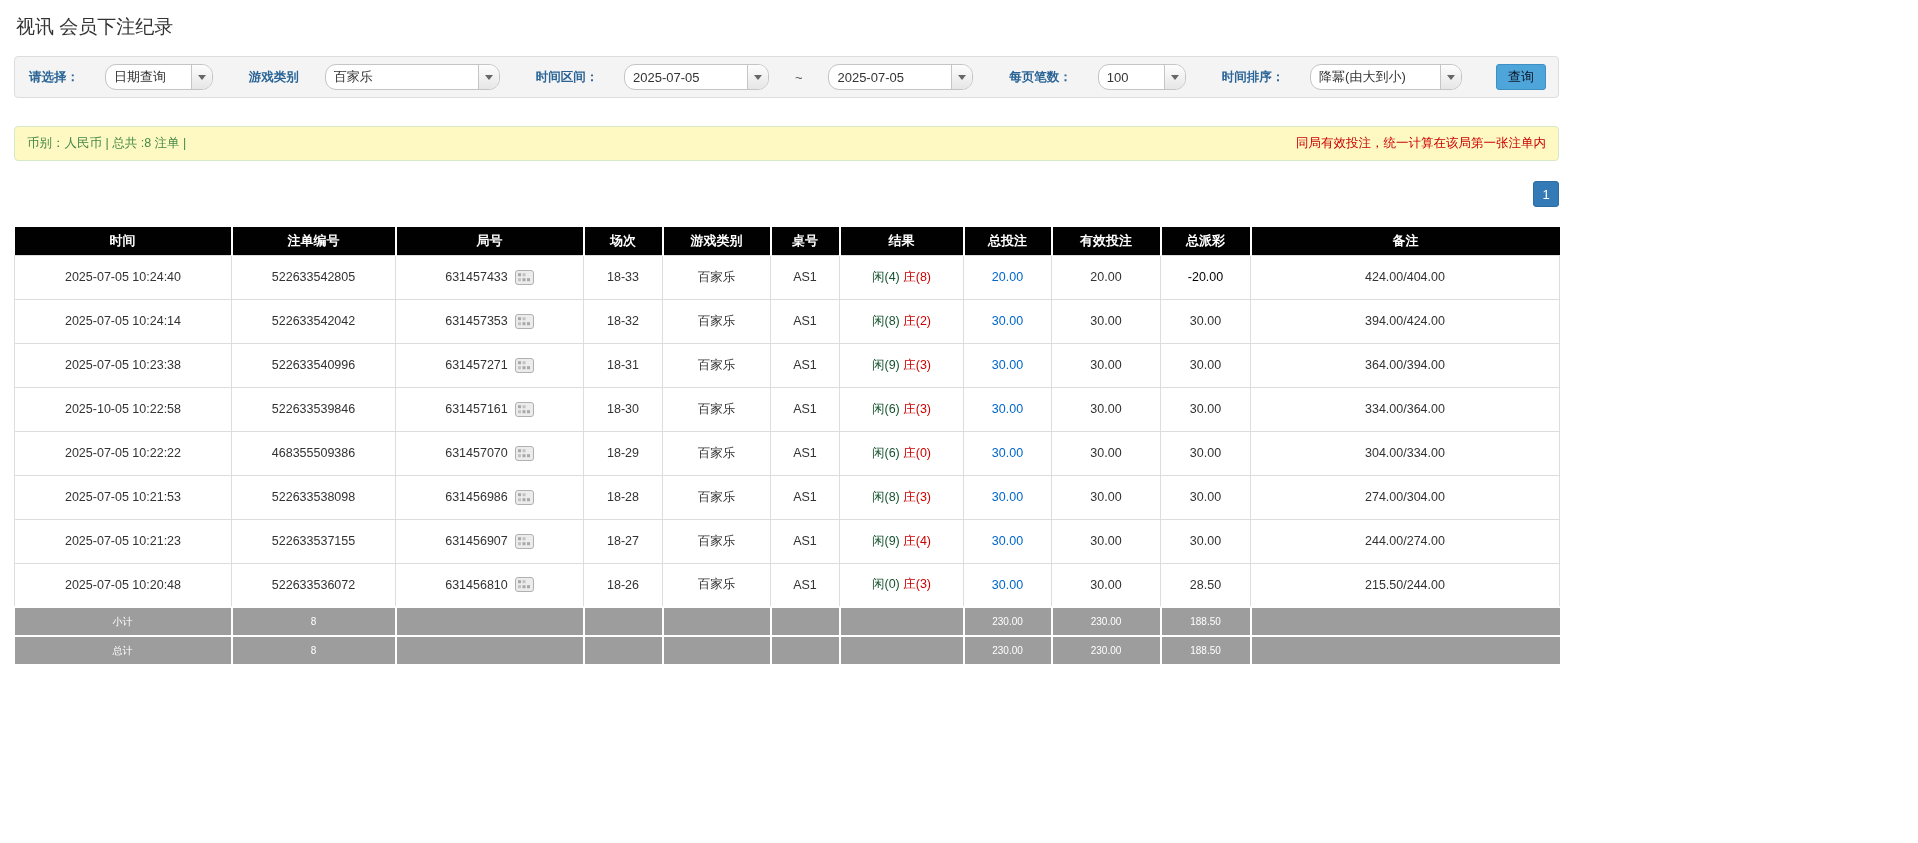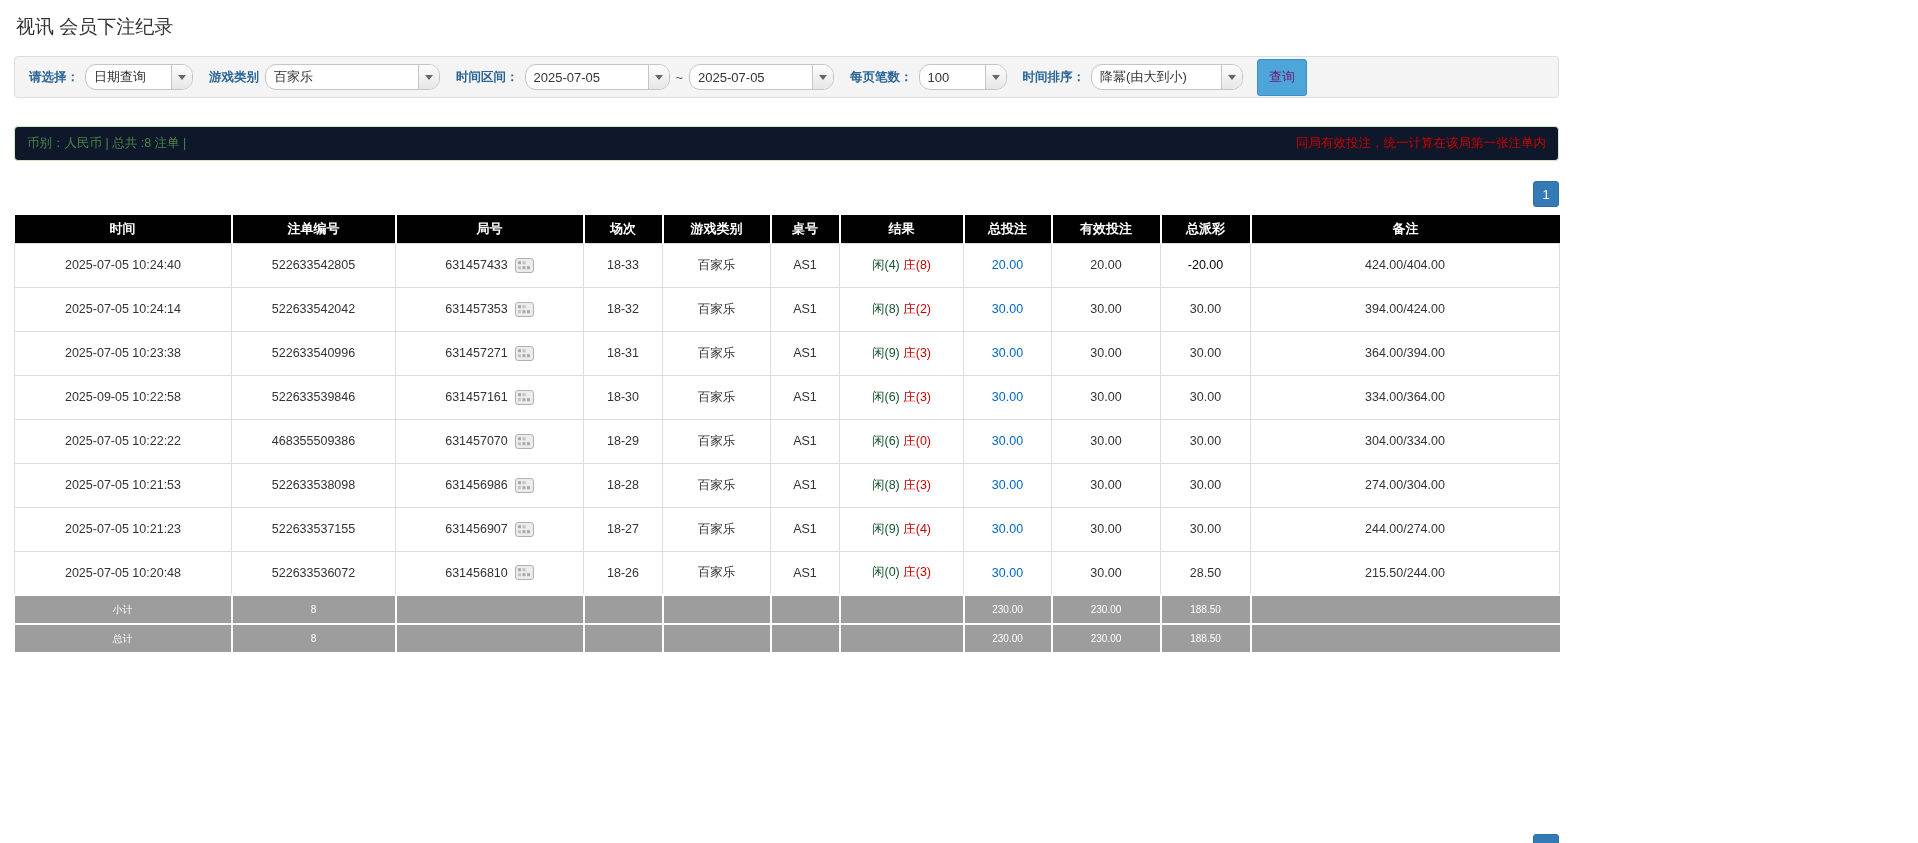--- a/index.html
+++ b/index.html
@@ -10,68 +10,68 @@
     font-family:"Liberation Sans","DejaVu Sans",sans-serif;
     color:#333;
   }
   .page { padding:10px 14px; width:1573px; }
 
   .page-title { font-size:19px; font-weight:400; color:#333; margin:4px 0 16px 2px; }
 
   
   .filter-bar {
     background:#f4f4f4; border:1px solid #dddddd; border-radius:4px;
-    height:42px; padding:0 12px; display:flex; align-items:center;
+    height:42px; padding:0 12px; display:flex; align-items:center;justify-content:space-between;
   }
   .flabel { color:#2a6496; font-size:12.5px; font-weight:bold; margin:0 6px 0 16px; white-space:nowrap; }
   .flabel.first { margin-left:2px; }
   .combo {
     display:inline-flex; align-items:stretch; height:26px; background:#fff;
     border:1px solid #c5c5c5; border-radius:11px; overflow:hidden; cursor:pointer;
   }
   .combo-text { flex:1; display:flex; align-items:center; padding:0 8px; font-size:13px; color:#333; white-space:nowrap; overflow:hidden; }
   .combo-arrow {
     width:21px; flex:0 0 21px; border-left:1px solid #c5c5c5;
     background:linear-gradient(#fdfdfd,#e6e6e6);
     display:flex; align-items:center; justify-content:center;
   }
   .caret { width:0; height:0; border-left:4px solid transparent; border-right:4px solid transparent; border-top:5px solid #666; }
   .w-query { width:108px; } .w-game { width:175px; } .w-date { width:145px; }
   .w-size { width:88px; } .w-sort { width:152px; }
   .tilde { color:#555; font-size:13px; margin:0 6px; }
   .btn-query {
-    margin-left:14px; height:37px; padding:0 11px;
+    margin-left:14px; height:26px; padding:0 11px;
     background:#4ea5d9; border:1px solid #3d8fc4; border-radius:3px;
-    color:#701a75; font-size:13px; display:inline-flex; align-items:center; cursor:pointer;
+    color:#0f172a; font-size:13px; display:inline-flex; align-items:center; cursor:pointer;
     font-family:inherit;
   }
 
   
   .summary-bar {
-    margin-top:28px; background:#0f172a; border:1px solid #d6e9c6; border-radius:4px;
+    margin-top:28px; background:#fef9c3; border:1px solid #d6e9c6; border-radius:4px;
     padding:8px 12px; display:flex; justify-content:space-between; align-items:center;
     font-size:12.5px;
   }
   .summary-left { color:#468847; }
   .summary-right { color:#cc0000; }
 
   
   .pager { display:flex; justify-content:flex-end; }
   .pager-top { margin-top:20px; }
   .pager-bottom { margin-top:180px; }
   .page-btn {
     min-width:26px; height:26px; padding:0 6px;
     background:#337ab7; border:1px solid #2e6da4; border-radius:3px;
     color:#fff; font-size:13px; display:flex; align-items:center; justify-content:center;
     cursor:pointer;
   }
 
   
   table.records {
-    border-collapse:collapse; table-layout:fixed; width:1545px; margin-top:8px;
+    border-collapse:collapse; table-layout:fixed; width:1545px; margin-top:20px;
     font-size:12.5px; color:#333;
   }
   table.records thead th {
     background:#010101; color:#fff; font-weight:bold; font-size:13px;
     height:28px; text-align:center;
     border-left:2px solid #c2410c; border-right:2px solid #fff; border-top:none; border-bottom:none;
   }
   table.records thead th:first-child { border-left:none; }
   table.records thead th:last-child { border-right:none; }
   table.records tbody td {
@@ -248,21 +248,21 @@
           <td>18-31</td>
           <td>百家乐</td>
           <td>AS1</td>
           <td><span class="player">闲(9)</span> <span class="banker">庄(3)</span></td>
           <td><a class="bet-link">30.00</a></td>
           <td>30.00</td>
           <td>30.00</td>
           <td>364.00/394.00</td>
         </tr>
         <tr>
-          <td>2025-09-05 10:22:58</td>
+          <td>2025-10-05 10:22:58</td>
           <td>522633539846</td>
           <td><span class="round-no">631457161</span><span class="road-btn">
               <svg width="19" height="15" viewBox="0 0 19 15">
                 <rect x="0.5" y="0.5" width="18" height="14" rx="2.5" fill="#ececec" stroke="#b0b0b0"></rect>
                 <rect x="3" y="3.2" width="3" height="3" fill="#a8a8a8"></rect>
                 <rect x="7.5" y="3.2" width="3" height="3" fill="#c2c2c2"></rect>
                 <rect x="3" y="8.2" width="3" height="3" fill="#c2c2c2"></rect>
                 <rect x="7.5" y="8.2" width="3" height="3" fill="#a8a8a8"></rect>
                 <rect x="12" y="8.2" width="3" height="3" fill="#a8a8a8"></rect>
               </svg>

